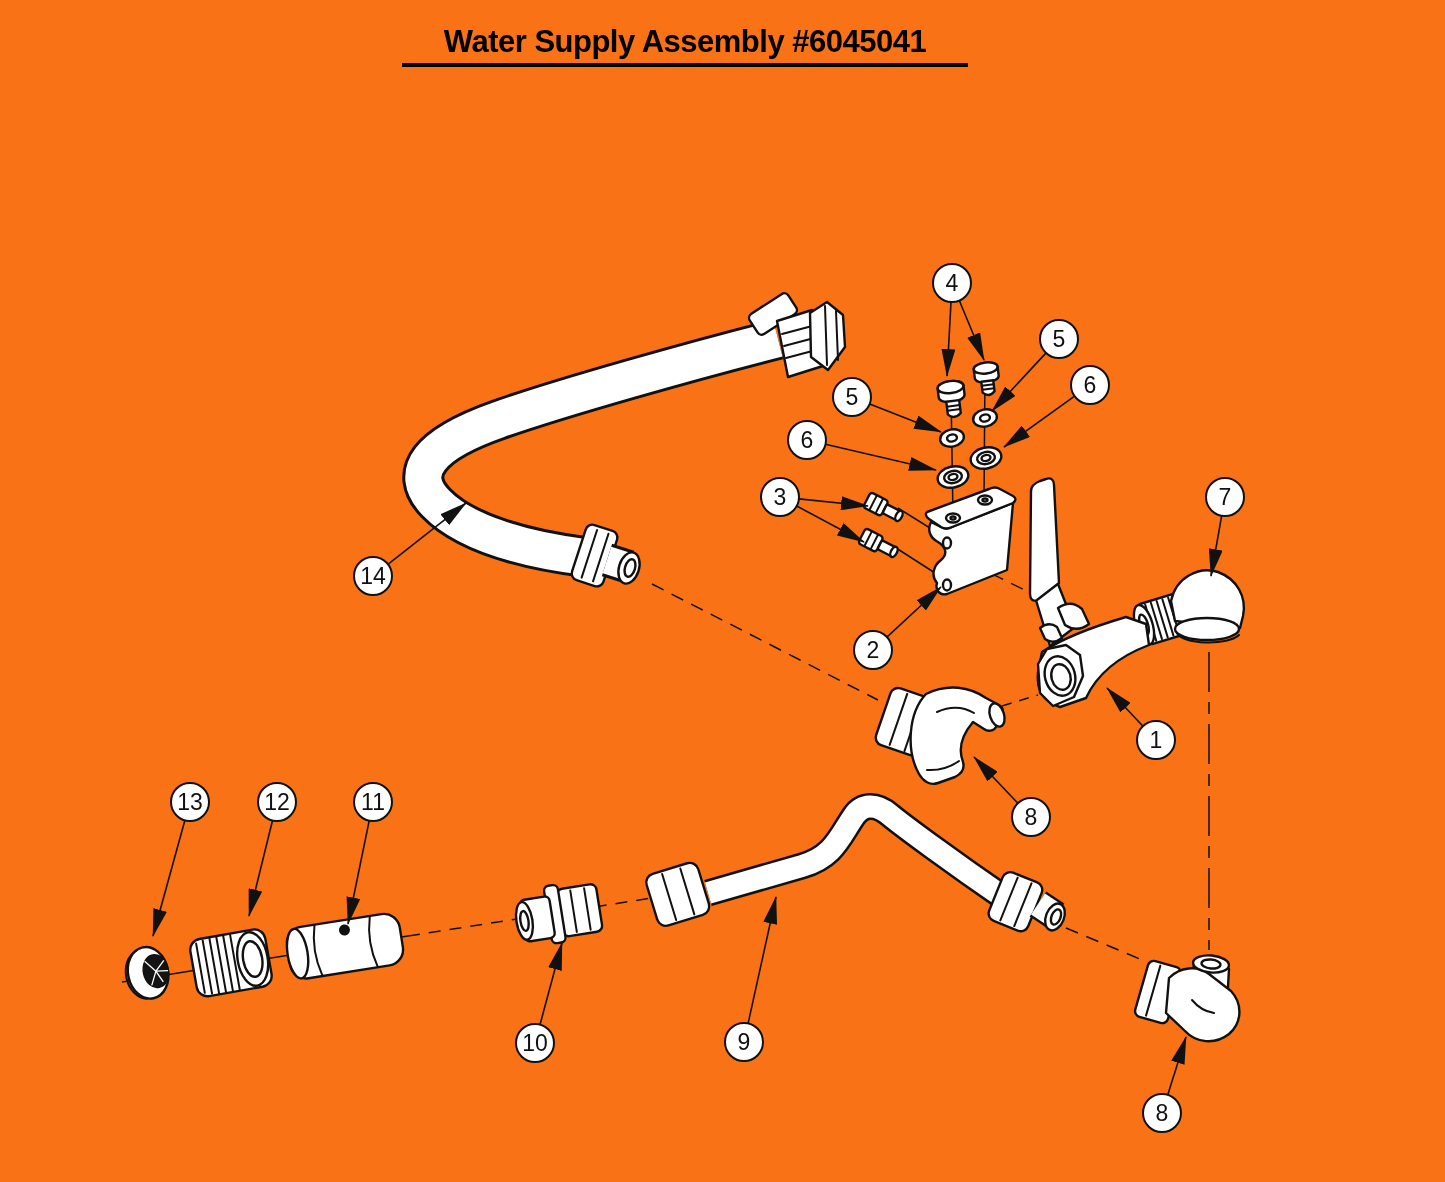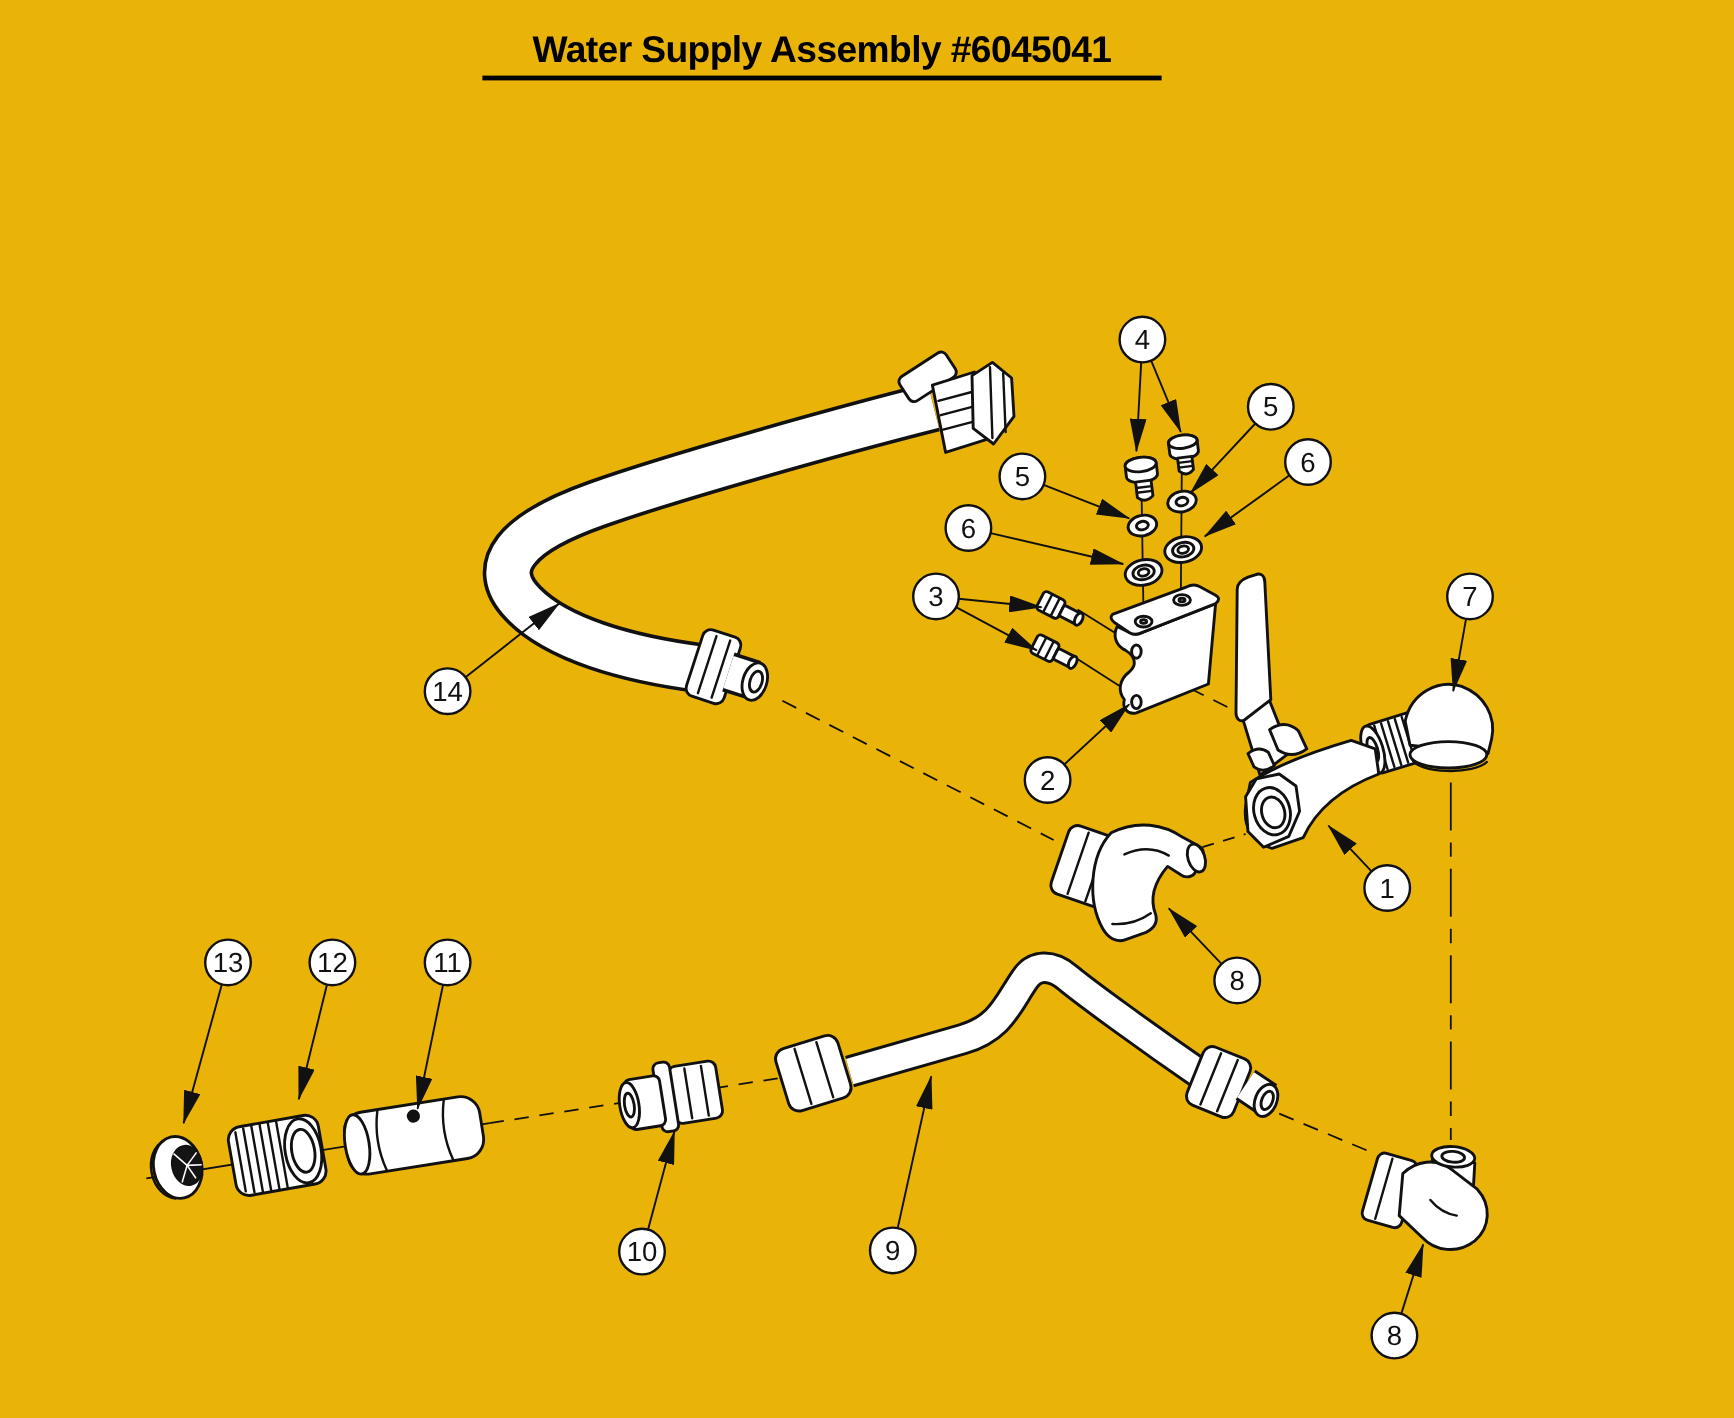--- a/index.html
+++ b/index.html
@@ -1,16 +1,16 @@
 <!DOCTYPE html>
 <html><head>
 <meta charset="utf-8">
 <style>
   html,body{margin:0;padding:0;background:#ffffff;}
-  .stage{position:relative;width:1445px;height:1182px;background:#eab308;overflow:hidden;
+  .stage{position:relative;width:1445px;height:1182px;background:#f97316;overflow:hidden;
          font-family:"Liberation Sans",sans-serif;}
   .title{position:absolute;top:24px;left:402px;width:566px;text-align:center;
          font-size:31px;font-weight:bold;color:#000;letter-spacing:-0.5px;
          border-bottom:4px solid #000;padding-bottom:3px;}
   svg{position:absolute;top:0;left:0;}
   .cl{stroke:#111;stroke-width:1.5;fill:none;}
   .parts *{vector-effect:none;}
   .p{stroke:#111;stroke-width:2.4;fill:#fff;stroke-linejoin:round;stroke-linecap:round;}
   .pl{stroke:#111;stroke-width:2;fill:none;stroke-linecap:round;}
   .tubeB{stroke:#111;fill:none;stroke-linecap:butt;}

